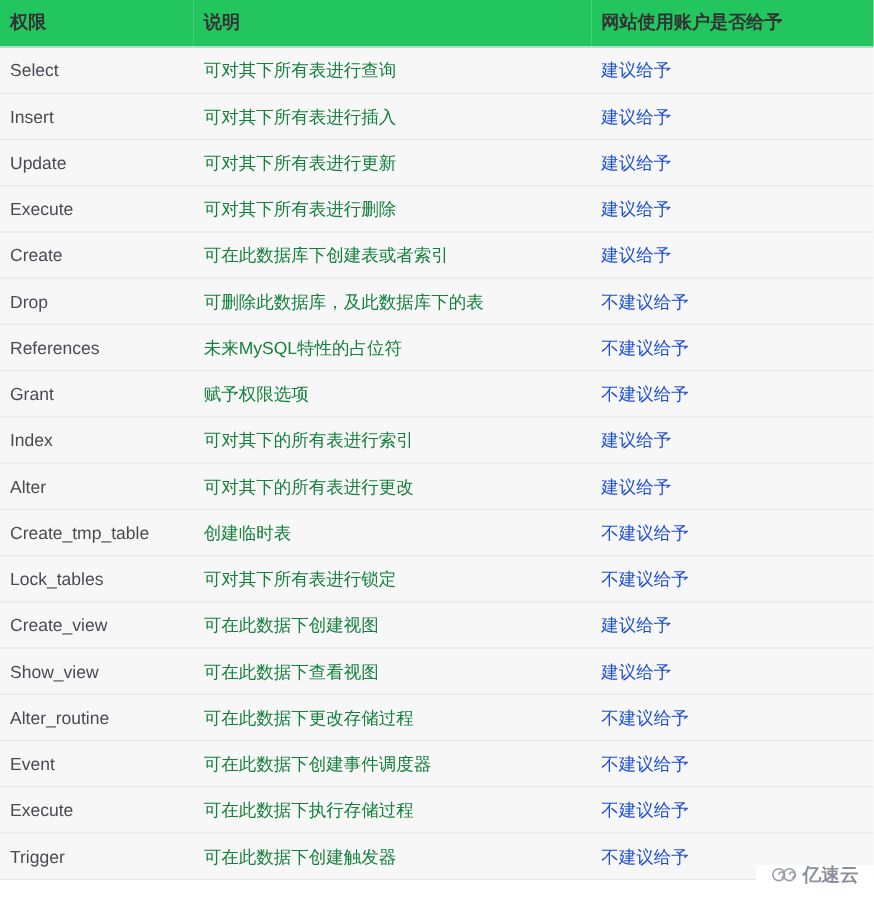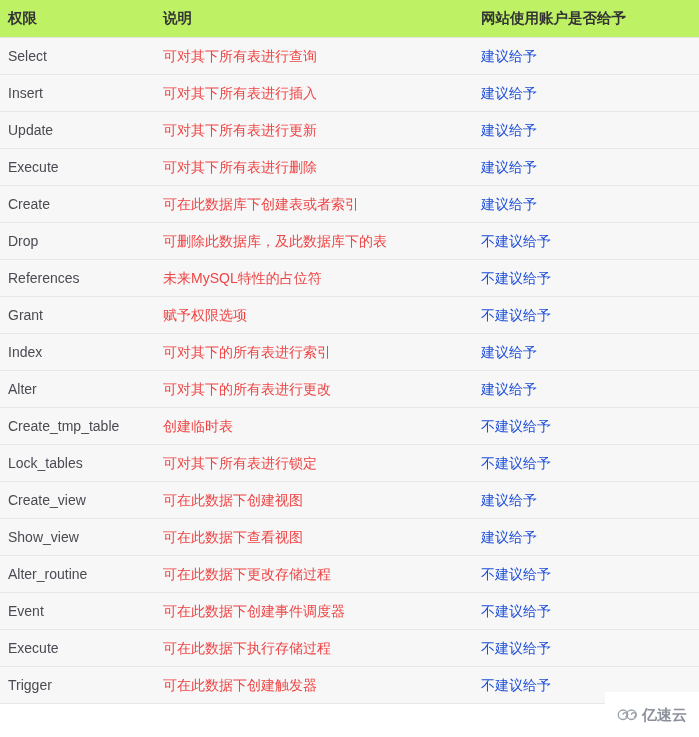--- a/index.html
+++ b/index.html
@@ -20,21 +20,21 @@
     border-collapse: collapse;
     table-layout: fixed;
     background: #f7f7f7;
   }
 
   .privileges-table col.col-priv  { width: 155px; }
   .privileges-table col.col-desc  { width: 318px; }
   .privileges-table col.col-grant { width: 226px; }
 
   .privileges-table thead th {
-    background: #bef264;
+    background: #22c55e;
     font-size: 14.5px;
     font-weight: bold;
     color: #333333;
     text-align: left;
     padding: 9px 8px 10px 8px;
     border-bottom: 1px solid #e4e4e4;
     line-height: 18px;
     white-space: nowrap;
   }
 
@@ -48,36 +48,36 @@
     line-height: 18px;
     height: 18px;
     white-space: nowrap;
     overflow: hidden;
   }
 
   .privileges-table tbody td.cell-privilege {
     color: #4a4a52;
   }
   .privileges-table tbody td.cell-description {
-    color: #ef4444;
+    color: #15803d;
   }
   .privileges-table tbody td.cell-grant {
     color: #1d4ed8;
   }
 
   
   .watermark {
     position: absolute;
     left: 605px;
     top: 692px;
     width: 94px;
     height: 45px;
     background: #ffffff;
     display: flex;
-    align-items: center;
+    align-items: flex-start;
     justify-content: center;
     gap: 3px;
     box-sizing: border-box;
     pointer-events: none;
   }
   .watermark .wm-logo {
     display: block;
     width: 22px;
     height: 15px;
     flex: none;

